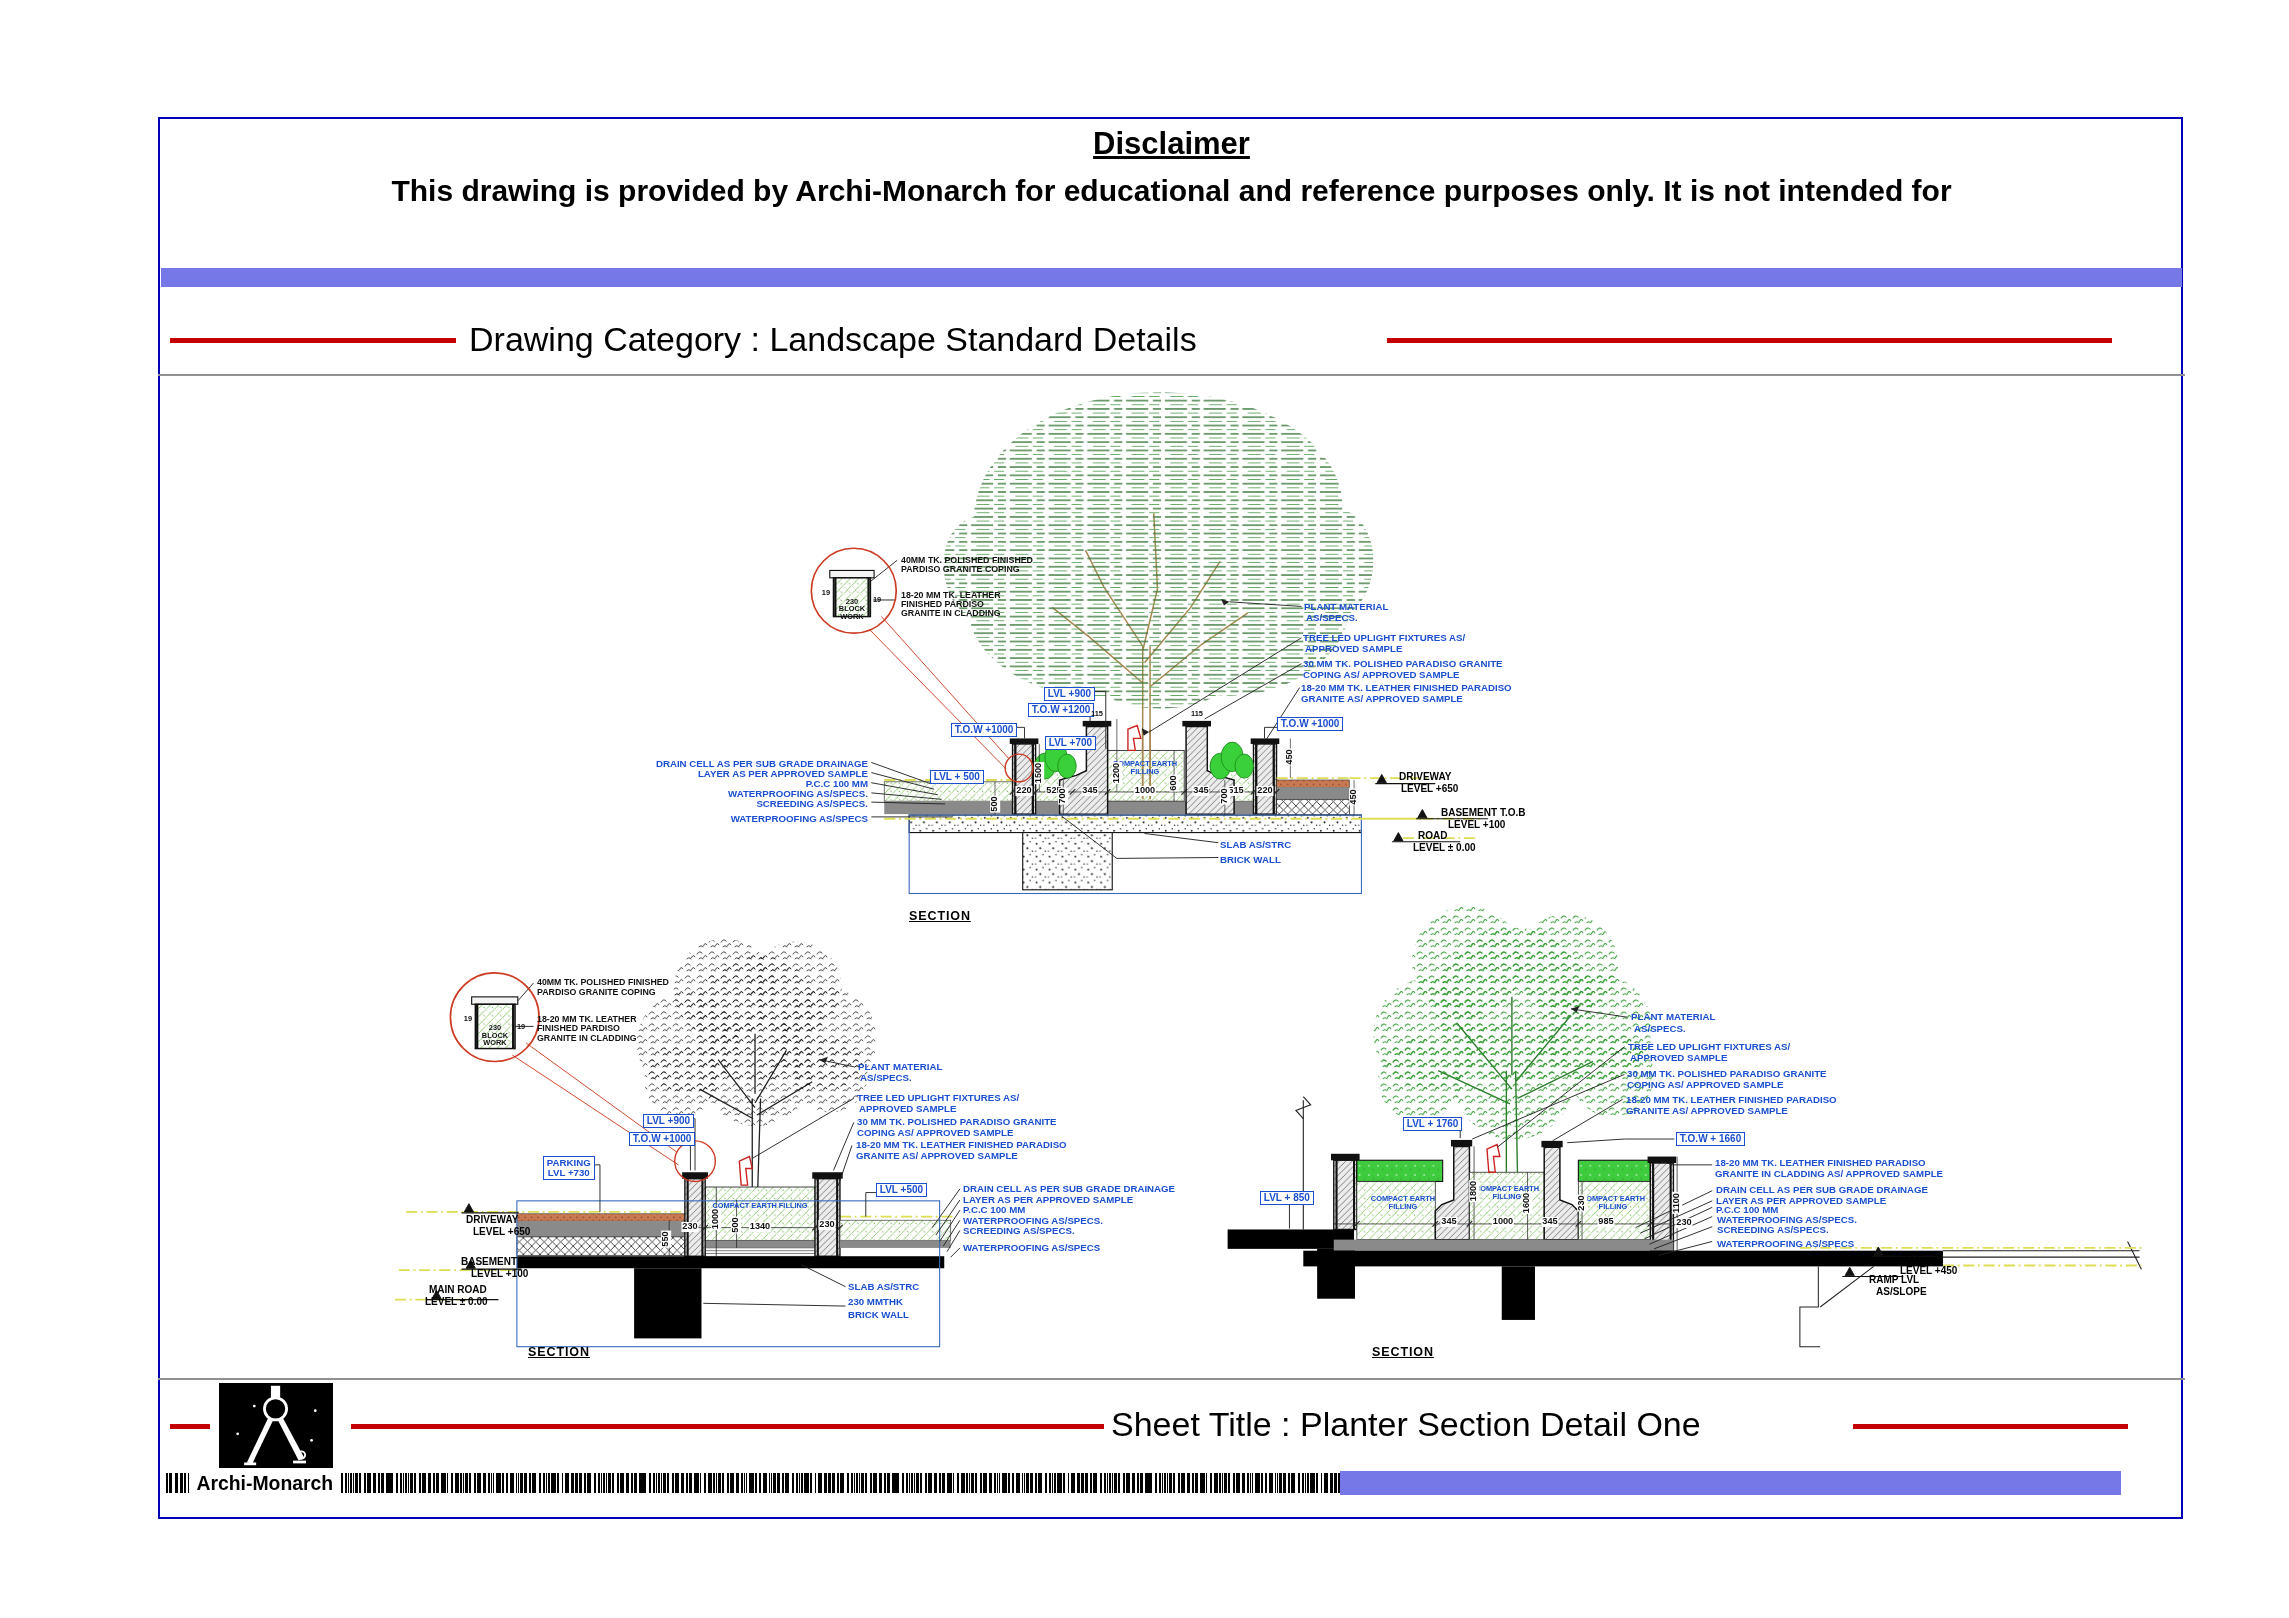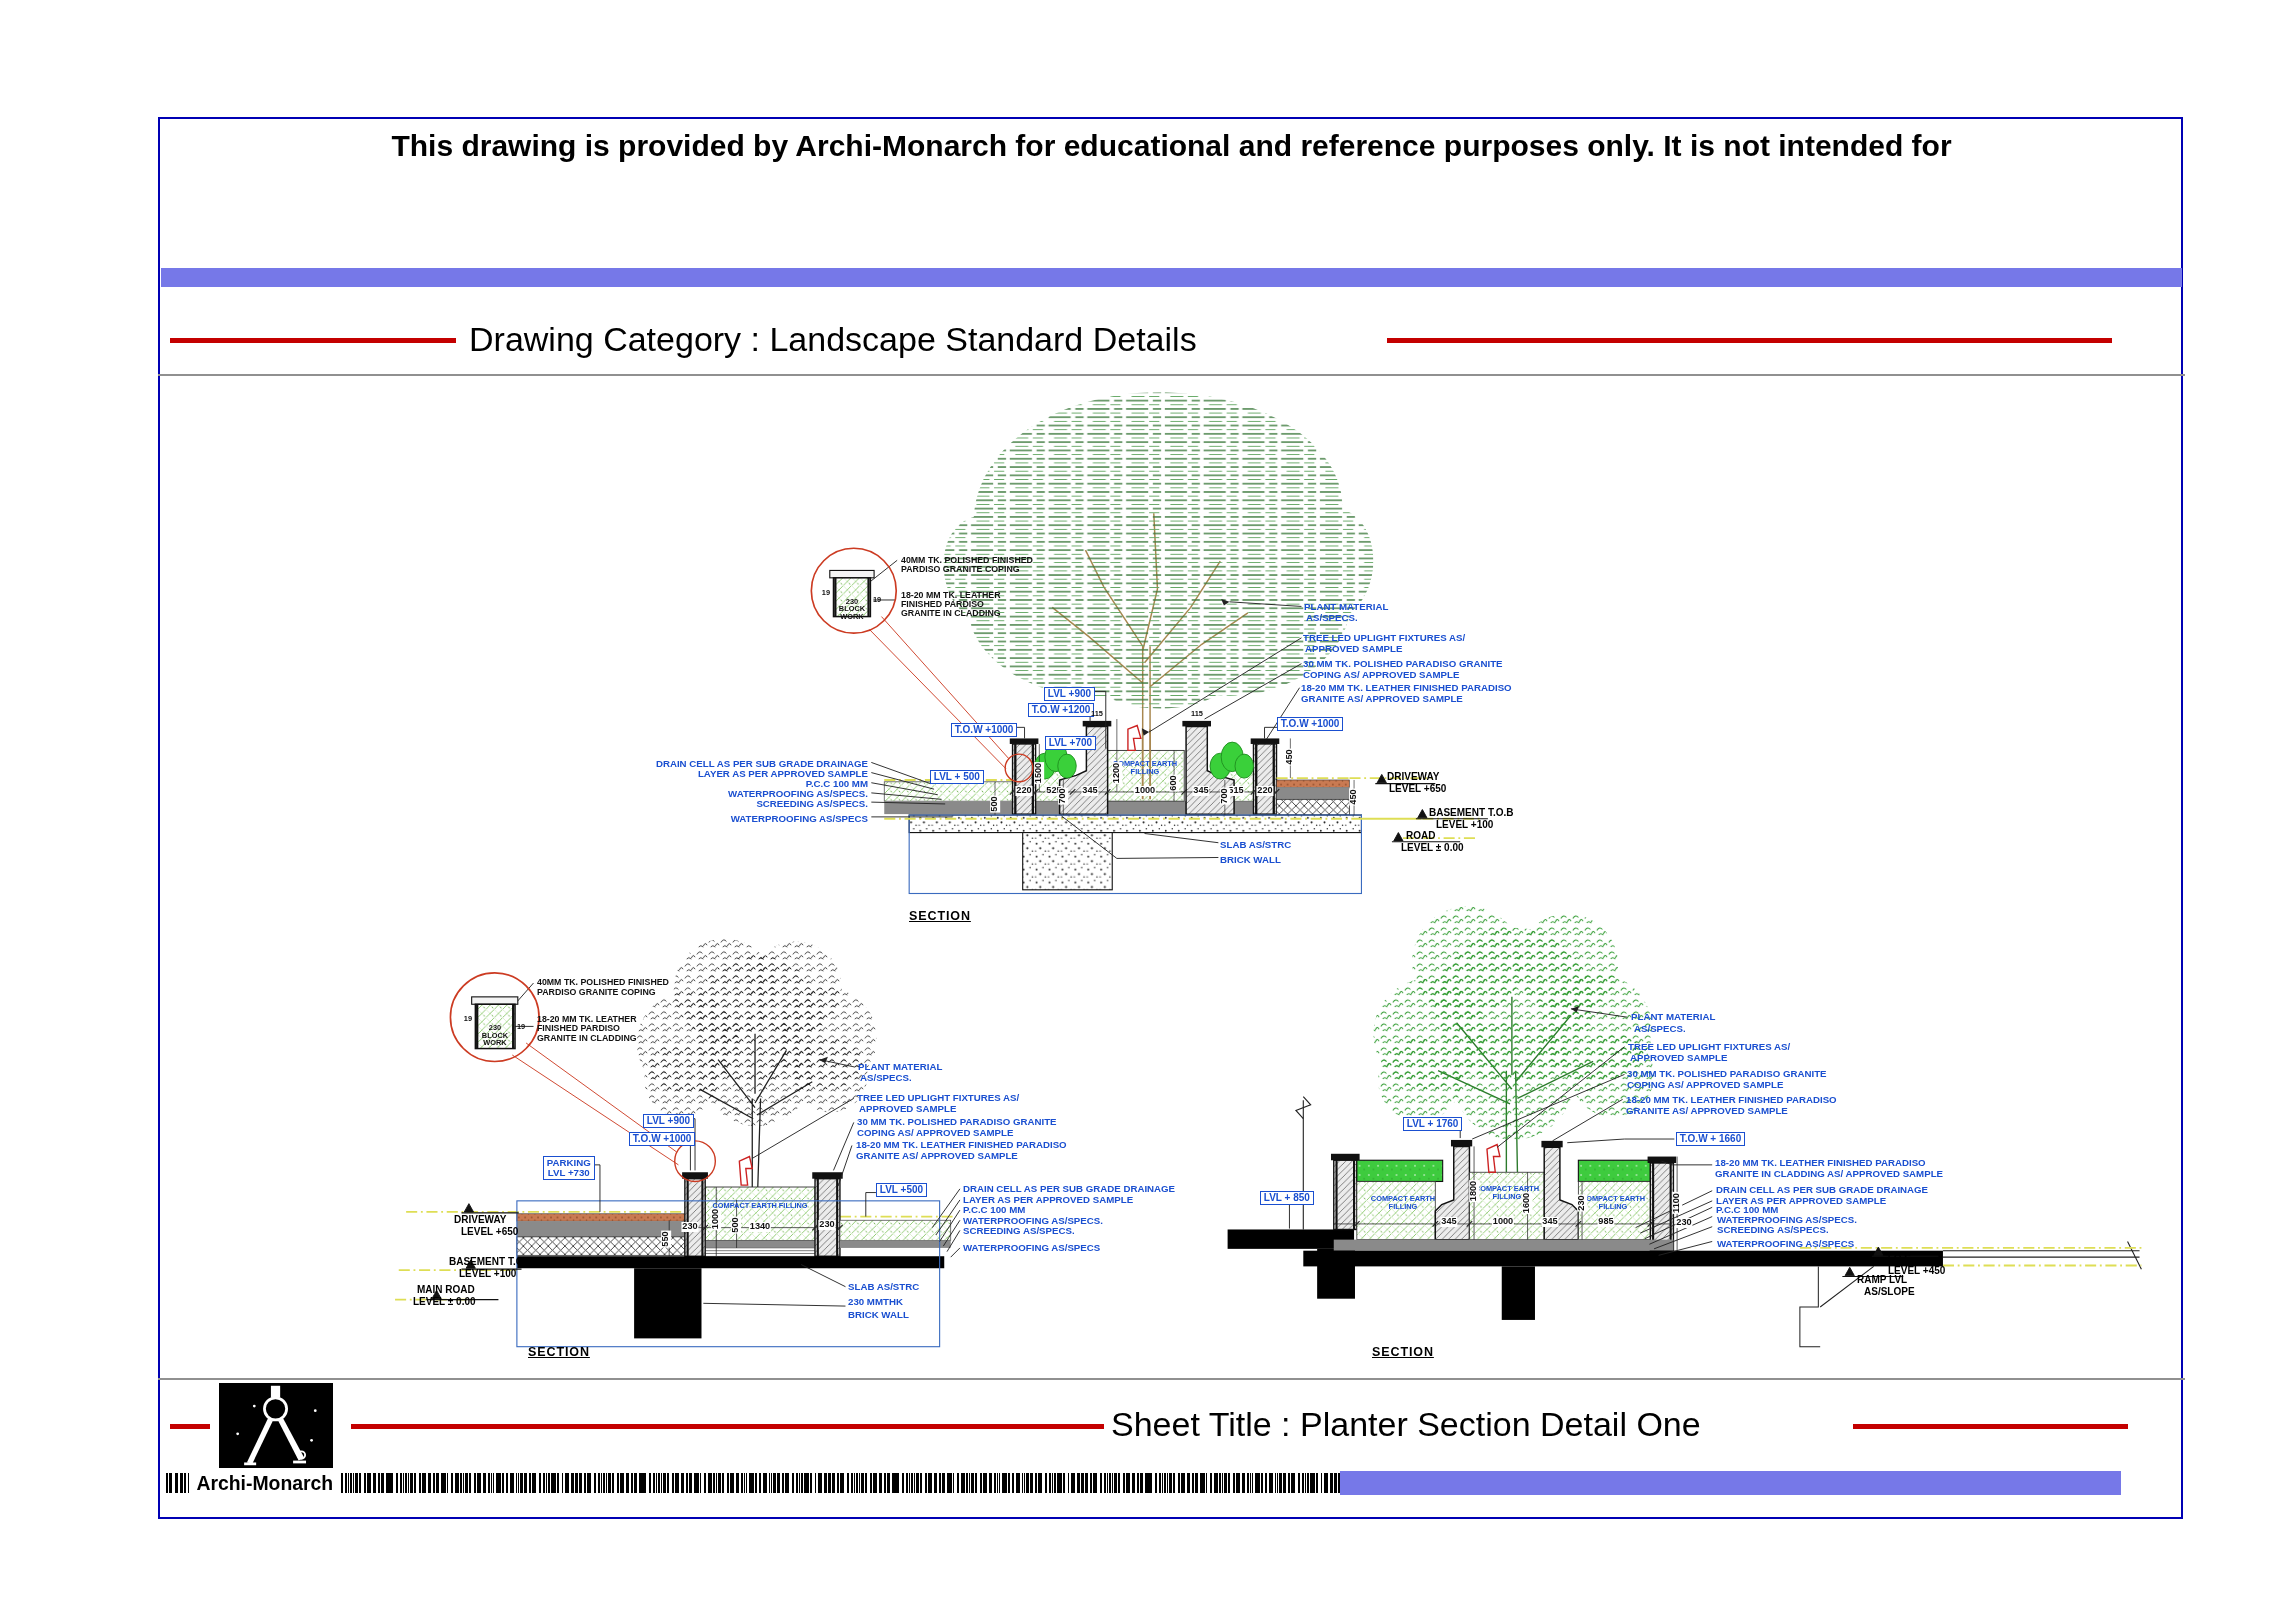--- a/index.html
+++ b/index.html
@@ -17,21 +17,21 @@
   .grayline{background:#909090;height:1.8px;}
   
   .lbl{position:absolute;line-height:1.05;white-space:nowrap;}
   .blue{color:#1a4fd0;font-weight:bold;font-size:9.7px;}
   .box{color:#1a4fd0;font-weight:bold;font-size:10px;border:1.8px solid #1a4fd0;background:#fff;padding:0.9px 2.8px;}
   .box2{color:#1a4fd0;font-weight:bold;font-size:9.7px;border:1.8px solid #1a4fd0;background:#fff;
         padding:0.9px 2.8px;white-space:pre-line;text-align:center;}
   .blk{color:#111;font-weight:bold;font-size:8.8px;}
   .dim{color:#111;font-weight:bold;font-size:9.2px;background:#fff;padding:0 0.9px;}
   .vdim{color:#111;font-weight:bold;font-size:9.2px;background:#fff;padding:0 0.9px;}
-  .lvl{color:#000;font-weight:bold;font-size:10px;}
+  .lvl{color:#000;font-weight:bold;font-size:10px;margin-left:12px;}
   .sm{color:#111;font-weight:bold;font-size:7.4px;}
   .earth{color:#1a4fd0;font-weight:bold;font-size:7.4px;text-align:center;white-space:pre-line;}
   .sec{color:#000;font-weight:bold;font-size:12.5px;text-decoration:underline;letter-spacing:0.9px;}
   .ar{transform:translateX(-100%);}
   .ac{transform:translateX(-50%);}
   .vd{transform:translate(-50%,-50%) rotate(-90deg);}
   
   .logo{left:219px;top:1383px;width:114px;height:85px;background:#000;}
   .barcode{left:166px;top:1473px;width:1174px;height:20px;
     background-image:
@@ -40,20 +40,21 @@
   .brand{left:189px;top:1472px;height:22px;background:#fff;color:#000;font-weight:bold;
          font-size:19.4px;line-height:22px;padding:0 7.4px;}
   .bar-bottom{left:1340px;top:1471px;width:781px;height:24px;}
 </style>
 </head>
 <body>
 
 <div class="abs frame"></div>
 
 <div class="abs disc">
+  <h1>Disclaimer</h1>
   <p>This drawing is provided by Archi-Monarch for educational and reference purposes only. It is not intended for</p>
 </div>
 
 <div class="abs bar bar-top"></div>
 
 <div class="abs redline" style="left:170px;top:338px;width:286px;"></div>
 <div class="abs h-title" style="left:469px;top:320px;">Drawing Category : Landscape Standard Details</div>
 <div class="abs redline" style="left:1387px;top:338px;width:725px;"></div>
 <div class="abs grayline" style="left:158px;top:374px;width:2027px;"></div>
 

